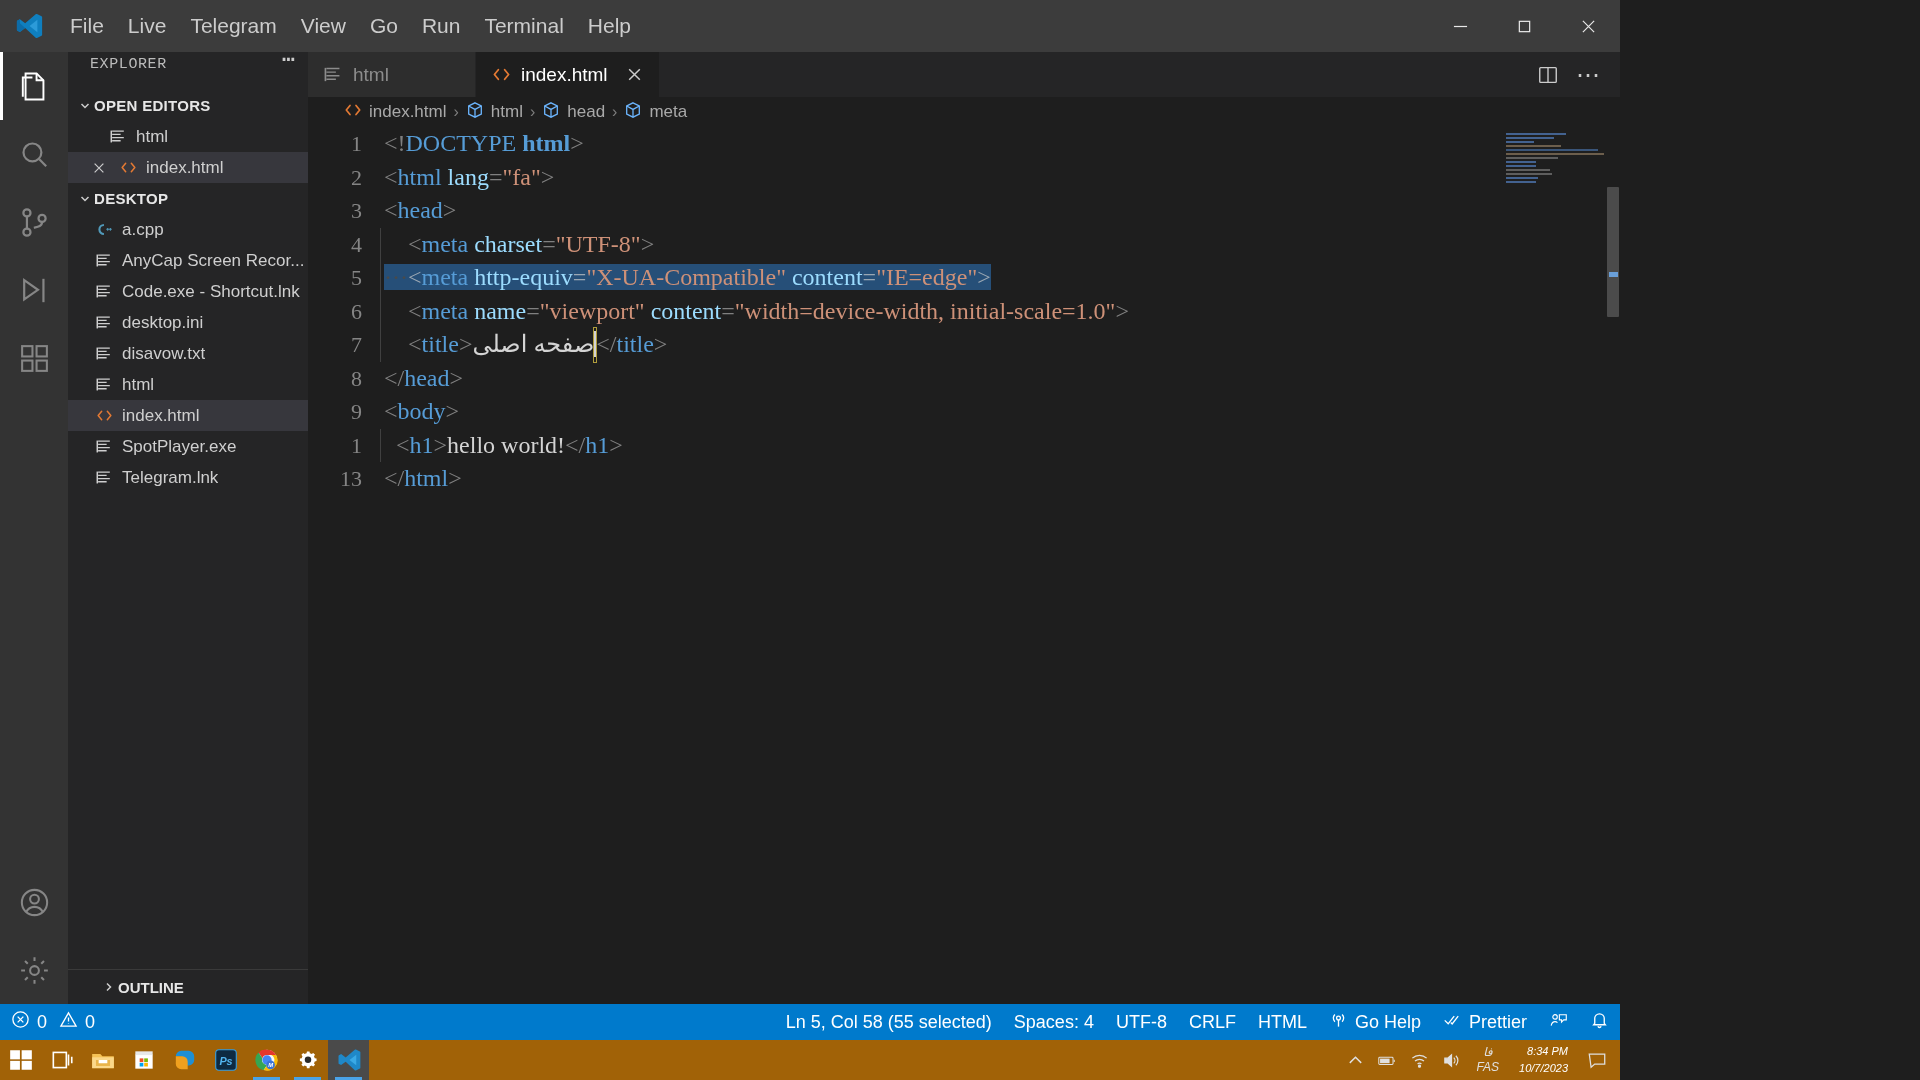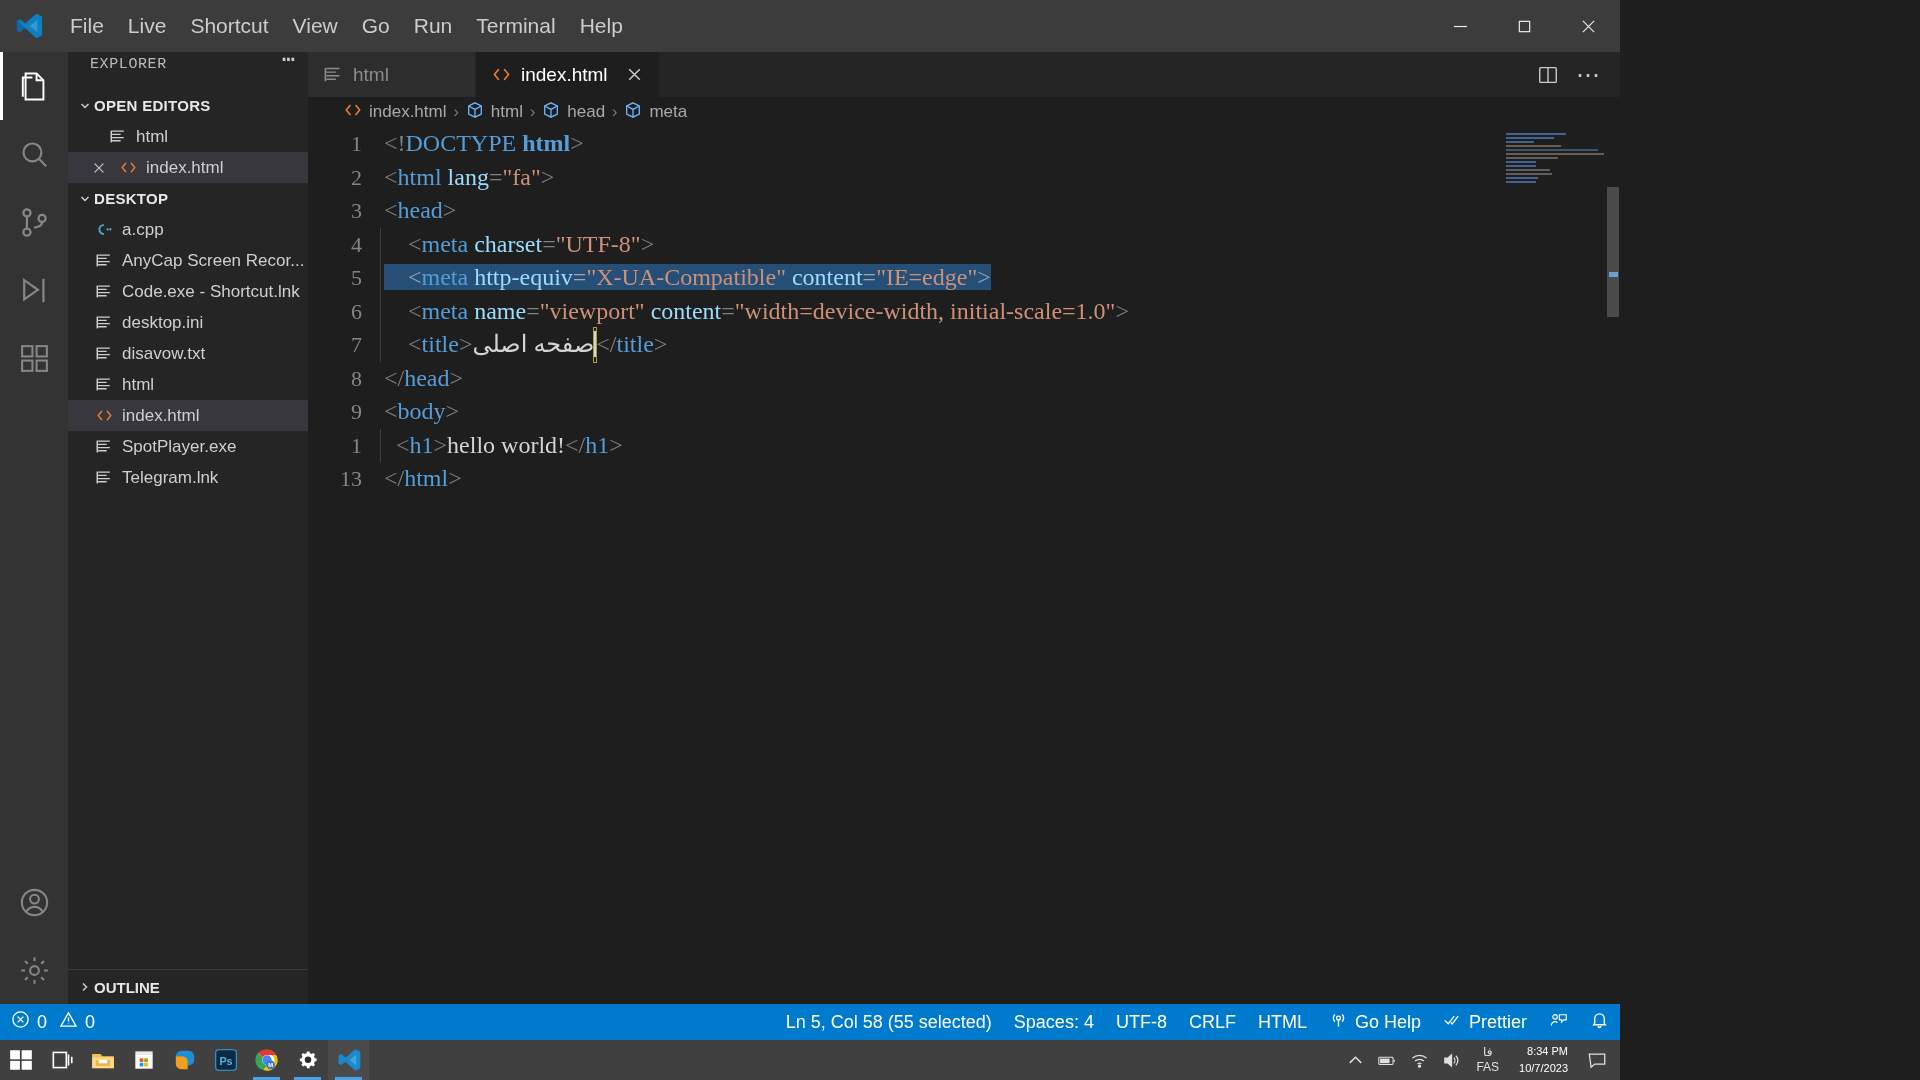--- a/index.html
+++ b/index.html
@@ -78,21 +78,21 @@
   .row .fi svg { width: 17px; height: 17px; }
   .row .lbl { overflow: hidden; text-overflow: ellipsis; }
   .row.openeditor { padding-left: 40px; }
   .row .closebox { width: 22px; flex: 0 0 22px; display:flex; align-items:center; justify-content:center; color:#cccccc;}
   .row .closebox svg { width: 14px; height: 14px; }
   .sidebar-bottom {
     margin-top: auto; border-top: 1px solid #3a3a3a;
   }
   .outline-row {
     height: 34px; display: flex; align-items: center; font-size: 15px; font-weight: bold;
-    color: #e7e7e7; padding-left: 8px;
+    color: #e7e7e7; padding-left: 8px; margin-left: 24px;
   }
 
   
   .editorarea { flex: 1 1 auto; display: flex; flex-direction: column; background: #1e1e1e; min-width: 0; }
   .tabsrow { height: 45px; background: #252526; display: flex; flex: 0 0 45px; position: relative; }
   .tab {
     display: flex; align-items: center; gap: 10px; padding: 0 16px; height: 45px;
     font-size: 19px; color: #8c8c8c; background: #2d2d2d; border-right: 1px solid #252526;
     min-width: 120px;
   }
@@ -161,22 +161,23 @@
   .statusbar {
     height: 36px; flex: 0 0 36px; background: #007acc; display: flex; align-items: center;
     color: #ffffff; font-size: 18px;
   }
   .sb-item { display: flex; align-items: center; gap: 7px; padding: 0 11px; height: 36px; white-space: nowrap; }
   .sb-item svg { width: 19px; height: 19px; }
   .sb-spacer { flex: 1 1 auto; }
 
   
   .taskbar {
-    height: 40px; flex: 0 0 40px; background: #404040; display: flex; align-items: flex-start;
+    height: 40px; flex: 0 0 40px; background: #a16207; display: flex; align-items: flex-start;
     color: #ffffff;
+    font-style: italic;
   }
   .tb-btn {
     width: 41px; height: 40px; display: flex; align-items: center; justify-content: center;
     position: relative;
   }
   .tb-btn.running::after {
     content:""; position:absolute; bottom:0; left:7px; right:7px; height:3px; background:#4aa3e8;
   }
   .tb-btn.active { background: #4a4a4a; }
   .tb-btn svg, .tb-btn .glyph { width: 26px; height: 26px; }
@@ -204,21 +205,21 @@
     <div class="vscode-logo">
       <svg viewBox="0 0 32 32" fill="none">
         <path d="M24.5 3.2 29.4 5.6c.4.2.6.6.6 1v18.8c0 .4-.2.8-.6 1l-4.9 2.4c-.5.2-1 .1-1.4-.2L11.9 18 6.3 22.3l-2.6-1.3c-.4-.2-.6-.6-.6-1V11c0-.4.2-.8.6-1l2.6-1.3L11.9 13 23.1 3.4c.4-.3.9-.4 1.4-.2Z" fill="#0f7fbf"></path>
         <path d="M24.9 9.4 16.6 16l8.3 6.6V9.4Z" fill="#2c9bd9"></path>
         <path d="M6.3 22.3 11.9 18l-5.6-5V8.7l-2.6 1.3c-.4.2-.6.6-.6 1v9c0 .4.2.8.6 1l2.6 1.3Z" fill="#0d6ca8"></path>
       </svg>
     </div>
     <div class="menubar">
       <div class="menu-item">File</div>
       <div class="menu-item">Live</div>
-      <div class="menu-item">Shortcut</div>
+      <div class="menu-item">Telegram</div>
       <div class="menu-item">View</div>
       <div class="menu-item">Go</div>
       <div class="menu-item">Run</div>
       <div class="menu-item">Terminal</div>
       <div class="menu-item">Help</div>
     </div>
     <div class="win-controls">
       <div class="win-btn">
         <svg viewBox="0 0 16 16">
             <path d="M1 8h14" stroke="currentColor" stroke-width="1.3"></path>

